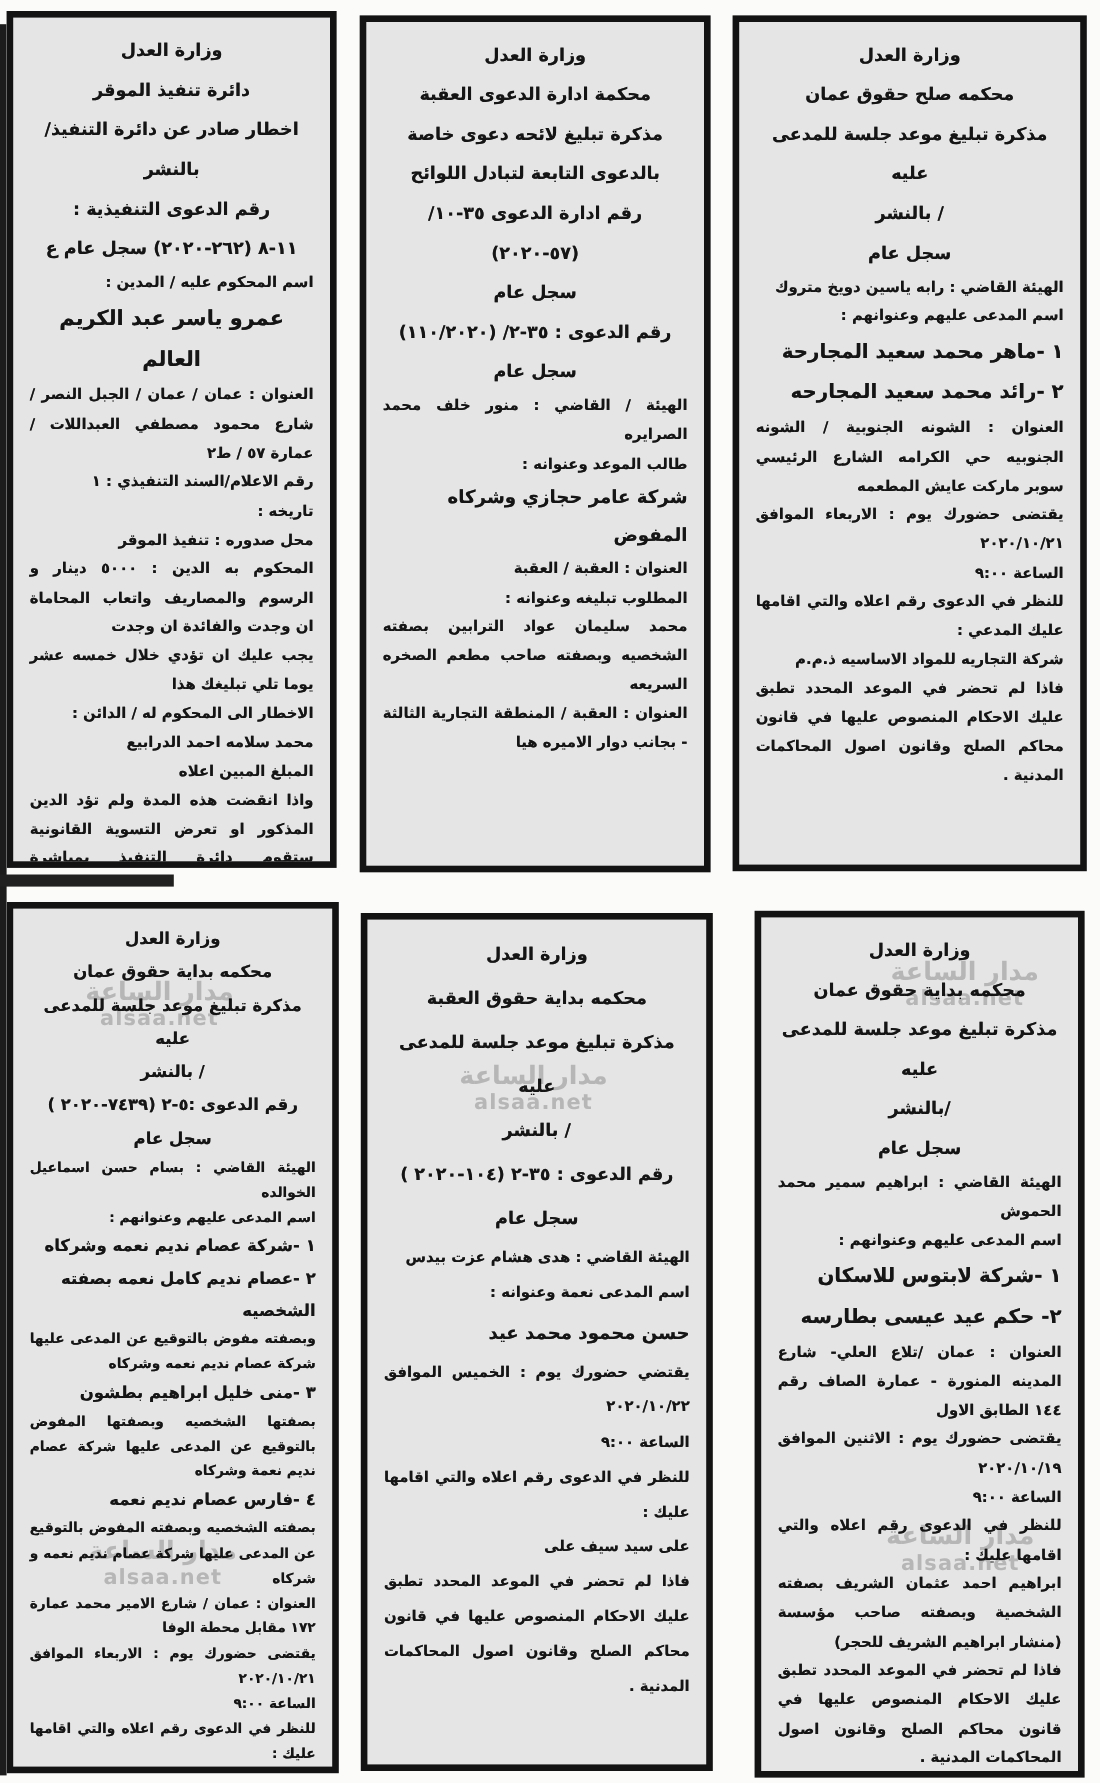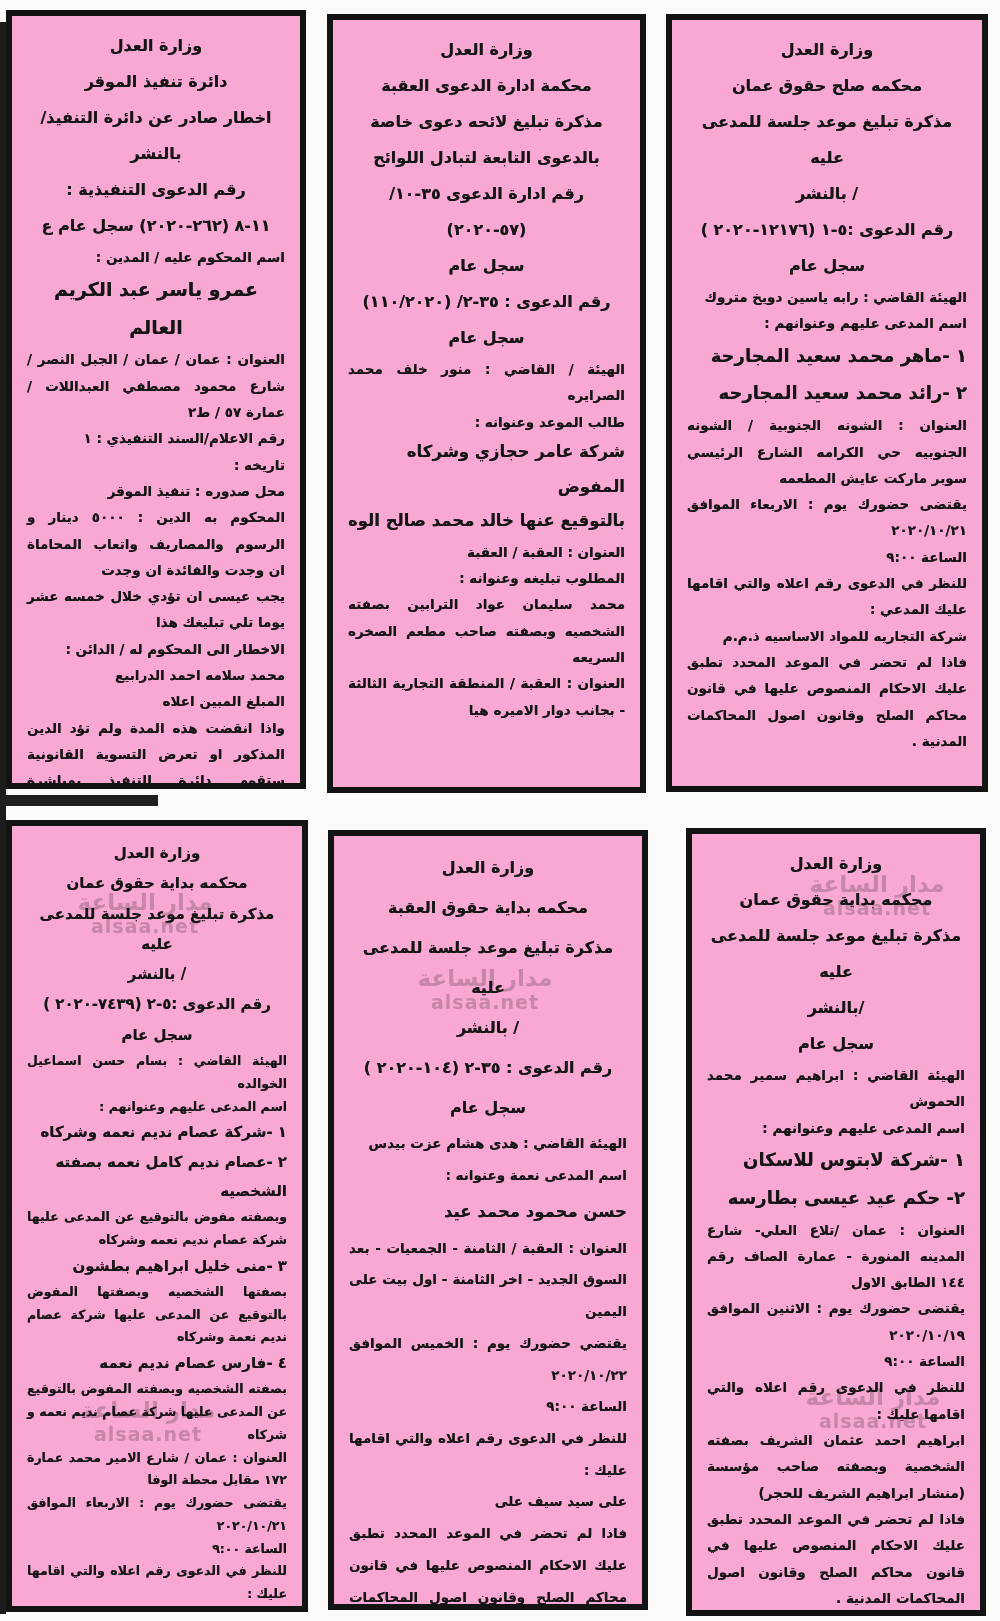--- a/index.html
+++ b/index.html
@@ -8,21 +8,21 @@
     background:#fbfbfa;
     font-family:"DejaVu Sans",sans-serif;
     direction:rtl;
   }
   
   .edge-left{position:absolute;left:0;top:22px;width:6px;height:1592px;background:#1c1c1c;}
   .stub{position:absolute;left:0;top:795px;width:158px;height:11px;background:#202020;}
 
   
   .box{
-    position:absolute;background:#f9a8d4;border:6px solid #131313;
+    position:absolute;background:#e5e5e5;border:6px solid #131313;
     box-sizing:border-box;color:#151515;font-weight:bold;overflow:hidden;
   }
   .inner{padding:12px 15px 8px;}
   #box-tl{left:6px;  top:10px; width:300px;height:779px;}
   #box-tm{left:327px;top:14px; width:319px;height:779px;}
   #box-tr{left:666px;top:14px; width:322px;height:778px;}
   #box-bl{left:6px;  top:820px;width:302px;height:792px;}
   #box-bm{left:328px;top:830px;width:320px;height:780px;}
   #box-br{left:686px;top:828px;width:300px;height:788px;}
 
@@ -69,54 +69,52 @@
       <div class="ln h">اخطار صادر عن دائرة التنفيذ/ بالنشر</div>
       <div class="ln h">رقم الدعوى التنفيذية :</div>
       <div class="ln h">١١-٨ (٢٦٢-٢٠٢٠) سجل عام ع</div>
       <div class="ln b">اسم المحكوم عليه / المدين :</div>
       <div class="ln N">عمرو ياسر عبد الكريم العالم</div>
       <div class="ln b">العنوان : عمان / عمان / الجبل النصر / شارع محمود مصطفي العبداللات / عمارة ٥٧ / ط٢</div>
       <div class="ln b">رقم الاعلام/السند التنفيذي : ١</div>
       <div class="ln b">تاريخه :</div>
       <div class="ln b">محل صدوره : تنفيذ الموقر</div>
       <div class="ln b">المحكوم به الدين : ٥٠٠٠ دينار و الرسوم والمصاريف واتعاب المحاماة ان وجدت والفائدة ان وجدت</div>
-      <div class="ln b">يجب عيسى ان تؤدي خلال خمسه عشر يوما تلي تبليغك هذا</div>
+      <div class="ln b">يجب عليك ان تؤدي خلال خمسه عشر يوما تلي تبليغك هذا</div>
       <div class="ln b">الاخطار الى المحكوم له / الدائن :</div>
       <div class="ln b">محمد سلامه احمد الدرابيع</div>
       <div class="ln b">المبلغ المبين اعلاه</div>
       <div class="ln b">واذا انقضت هذه المدة ولم تؤد الدين المذكور او تعرض التسوية القانونية ستقوم دائرة التنفيذ بمباشرة المعاملات القانونية التنفيذية اللازمة قانونا بحقك .</div>
     </div>
 </article>
 <article class="box" id="box-tm">
   <div class="inner">
       <div class="ln h">وزارة العدل</div>
       <div class="ln h">محكمة ادارة الدعوى العقبة</div>
       <div class="ln h">مذكرة تبليغ لائحه دعوى خاصة</div>
       <div class="ln h">بالدعوى التابعة لتبادل اللوائح</div>
       <div class="ln h">رقم ادارة الدعوى ٣٥-١٠/ (٥٧-٢٠٢٠)</div>
       <div class="ln h">سجل عام</div>
       <div class="ln h">رقم الدعوى : ٣٥-٢/ (١١٠/٢٠٢٠)</div>
       <div class="ln h">سجل عام</div>
       <div class="ln b">الهيئة / القاضي : منور خلف محمد الصرايره</div>
       <div class="ln b">طالب الموعد وعنوانه :</div>
       <div class="ln nc">شركة عامر حجازي وشركاه المفوض</div>
-      <div class="ln nc">بالتوقيع عنها خالد محمد صالح الوه</div>
       <div class="ln b">العنوان : العقبة / العقبة</div>
       <div class="ln b">المطلوب تبليغه وعنوانه :</div>
       <div class="ln b">محمد سليمان عواد الترابين بصفته الشخصيه وبصفته صاحب مطعم الصخره السريعه</div>
       <div class="ln b">العنوان : العقبة / المنطقة التجارية الثالثة - بجانب دوار الاميره هيا</div>
     </div>
 </article>
 <article class="box" id="box-tr">
   <div class="inner">
       <div class="ln h">وزارة العدل</div>
       <div class="ln h">محكمه صلح حقوق عمان</div>
       <div class="ln h">مذكرة تبليغ موعد جلسة للمدعى عليه</div>
       <div class="ln h">/ بالنشر</div>
-      <div class="ln h">رقم الدعوى :٥-١ (١٢١٧٦-٢٠٢٠ )</div>
       <div class="ln h">سجل عام</div>
       <div class="ln b">الهيئة القاضي : رابه ياسين دويخ متروك</div>
       <div class="ln b">اسم المدعى عليهم وعنوانهم :</div>
       <div class="ln n">١ -ماهر محمد سعيد المجارحة</div>
       <div class="ln n">٢ -رائد محمد سعيد المجارحه</div>
       <div class="ln b">العنوان : الشونه الجنوبية / الشونه الجنوبيه حي الكرامه الشارع الرئيسي سوبر ماركت عايش المطعمه</div>
       <div class="ln b">يقتضى حضورك يوم : الاربعاء الموافق ٢٠٢٠/١٠/٢١</div>
       <div class="ln b">الساعة ٩:٠٠</div>
       <div class="ln b">للنظر في الدعوى رقم اعلاه والتي اقامها عليك المدعي :</div>
       <div class="ln b">شركة التجاريه للمواد الاساسيه ذ.م.م</div>
@@ -152,21 +150,20 @@
   <div class="inner">
       <div class="ln h">وزارة العدل</div>
       <div class="ln h">محكمه بداية حقوق العقبة</div>
       <div class="ln h">مذكرة تبليغ موعد جلسة للمدعى عليه</div>
       <div class="ln h">/ بالنشر</div>
       <div class="ln h">رقم الدعوى : ٣٥-٢ (١٠٤-٢٠٢٠ )</div>
       <div class="ln h">سجل عام</div>
       <div class="ln b">الهيئة القاضي : هدى هشام عزت بيدس</div>
       <div class="ln b">اسم المدعى نعمة وعنوانه :</div>
       <div class="ln nc">حسن محمود محمد عيد</div>
-      <div class="ln b">العنوان : العقبة / الثامنة - الجمعيات - بعد السوق الجديد - اخر الثامنة - اول بيت على اليمين</div>
       <div class="ln b">يقتضي حضورك يوم : الخميس الموافق ٢٠٢٠/١٠/٢٢</div>
       <div class="ln b">الساعة ٩:٠٠</div>
       <div class="ln b">للنظر في الدعوى رقم اعلاه والتي اقامها عليك :</div>
       <div class="ln b">على سيد سيف على</div>
       <div class="ln b">فاذا لم تحضر في الموعد المحدد تطبق عليك الاحكام المنصوص عليها في قانون محاكم الصلح وقانون اصول المحاكمات المدنية .</div>
     </div>
 </article>
 <article class="box" id="box-br">
   <div class="inner">
       <div class="ln h">وزارة العدل</div>

